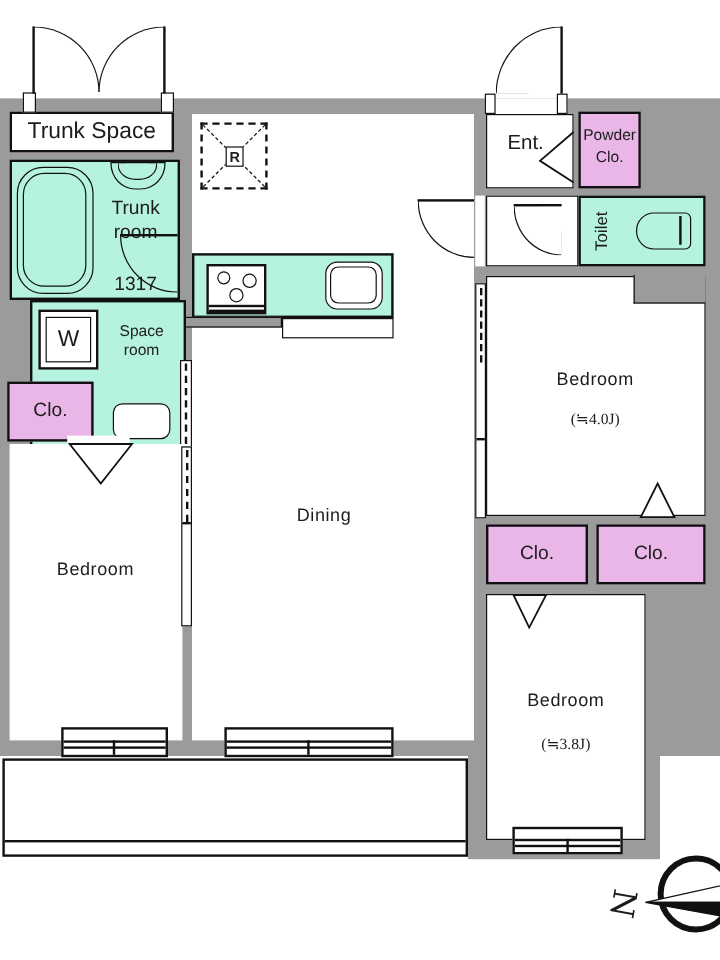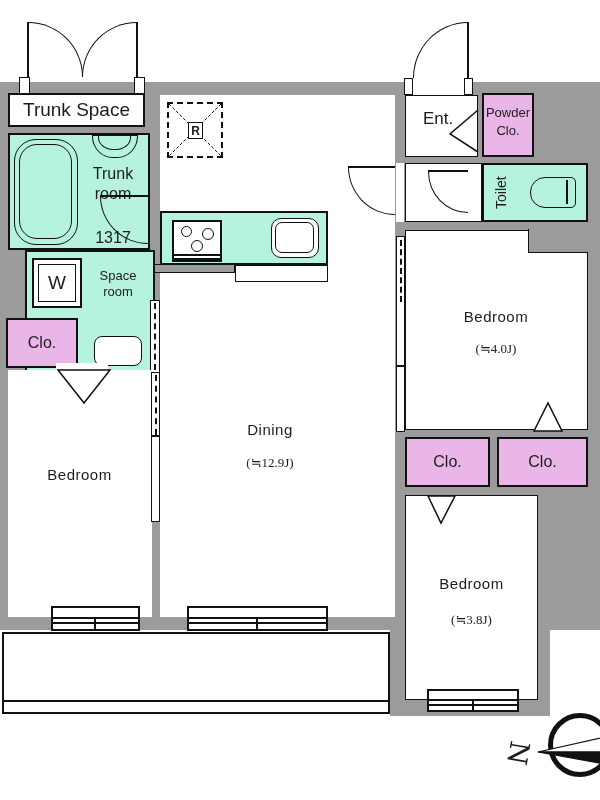--- a/index.html
+++ b/index.html
@@ -22,21 +22,20 @@
 </head>
 <body>
 
 <div id="stage">
 
   <div class="abs wall" style="left:0;top:82px;width:600px;height:548px;"></div>
   <div class="abs wall" style="left:390px;top:630px;width:160px;height:86px;"></div>
 
   <div class="abs room" style="left:160px;top:95px;width:235px;height:522px;border:none;"></div>
   <div class="abs name ctr" style="left:180px;top:417px;width:180px;height:24px;">Dining</div>
-  <div class="abs size ctr" style="left:180px;top:455px;width:180px;height:16px;">(≒12.9J)</div>
 
   <div class="abs" style="left:167px;top:102px;width:56px;height:56px;border:2px dashed #111;">
     <svg width="52" height="52" style="position:absolute;left:0;top:0;">
       <line x1="0" y1="0" x2="52" y2="52" stroke="#111" stroke-width="1" stroke-dasharray="3,2"></line>
       <line x1="52" y1="0" x2="0" y2="52" stroke="#111" stroke-width="1" stroke-dasharray="3,2"></line>
     </svg>
     <div class="abs ctr" style="left:19px;top:18px;width:15px;height:17px;background:#fff;border:1px solid #111;font-size:12px;font-weight:bold;">R</div>
   </div>
 
   <div class="abs mint" style="left:160px;top:211px;width:168px;height:54px;"></div>

